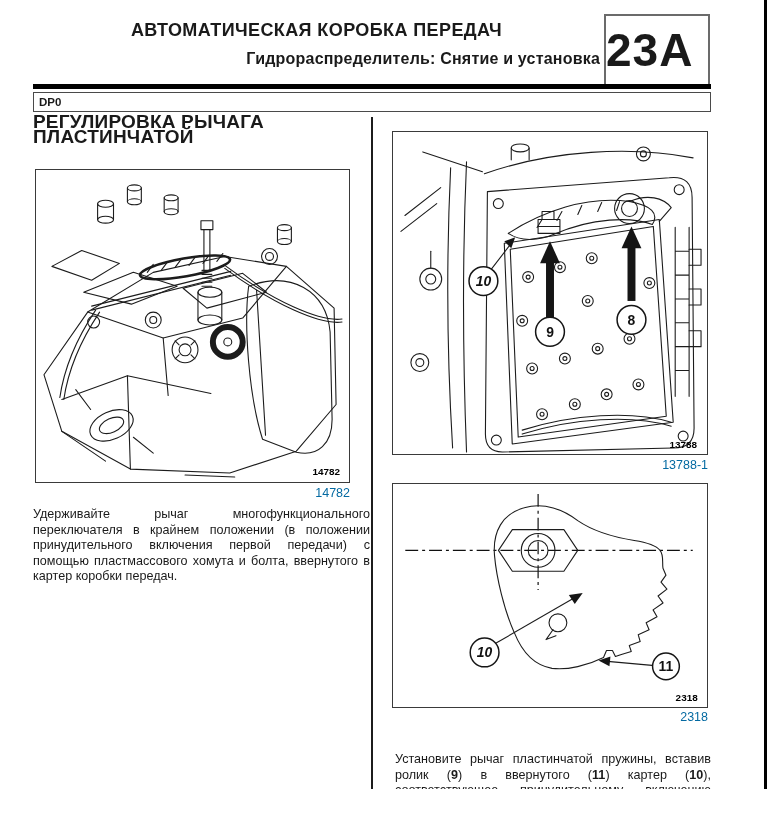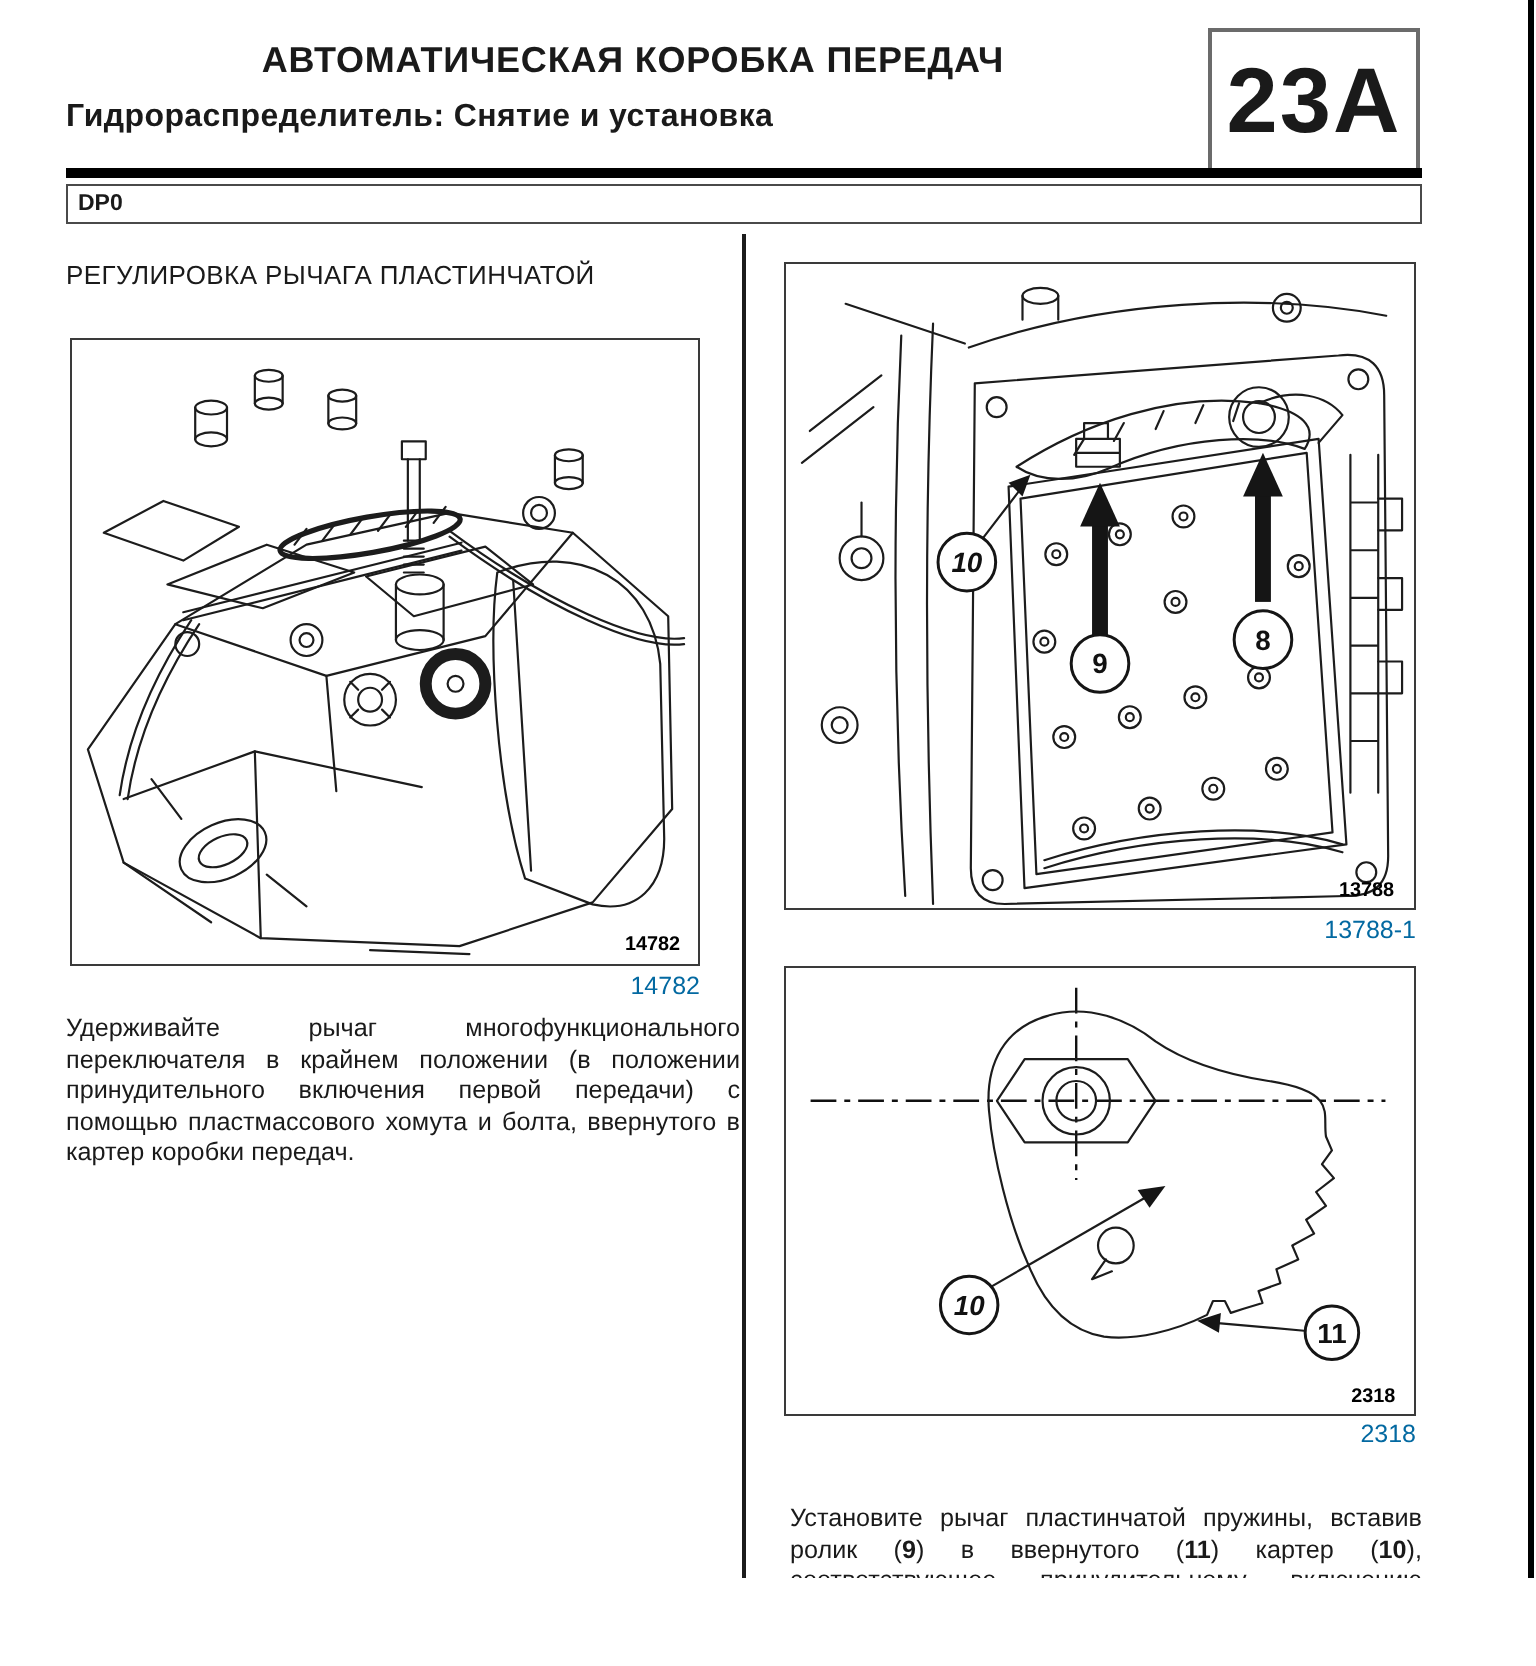--- a/index.html
+++ b/index.html
@@ -4,32 +4,32 @@
 <style>
   * { margin:0; padding:0; box-sizing:border-box; }
   html,body { background:#ffffff; }
   body { font-family:"Liberation Sans", sans-serif; color:#1a1a1a; }
   .page { position:relative; width:768px; height:789px; background:#fff; overflow:hidden; }
 
   .abs { position:absolute; }
 
   .title { left:33px; top:20px; width:567px; text-align:center;
            font-size:18px; font-weight:bold; letter-spacing:.4px; white-space:nowrap; }
-  .subtitle { left:33px; top:50px; width:567px; text-align:left;
+  .subtitle { left:33px; top:50px; width:567px; text-align:right;
               font-size:16px; font-weight:bold; letter-spacing:.2px; white-space:nowrap; }
   .code-box { left:604px; top:14px; width:106px; height:72px; border:2px solid #6b6b6b;
-              display:flex; align-items:center; justify-content:center;
+              display:flex; align-items:center; justify-content:flex-start;
               font-size:46px; font-weight:bold; letter-spacing:1px; background:#fff; }
   .rule { left:33px; top:84px; width:678px; height:5px; background:#000; }
   .dp0-bar { left:33px; top:92px; width:678px; height:20px; border:1px solid #4a4a4a;
              font-size:11.5px; padding:3px 0 0 5px;font-weight:bold; }
   .divider { left:371px; top:117px; width:2px; height:697px; background:#1c1c1c; }
   .right-border { left:764px; top:0px; width:3px; height:833px; background:#000; }
 
-  .sec-heading { left:33px; top:130px; width:330px; font-size:13px; font-weight:normal;
+  .sec-heading { left:33px; top:114px; width:330px; font-size:19px; font-weight:bold;
                  line-height:15px; letter-spacing:.2px; }
 
   .fig { border:1px solid #3a3a3a; background:#fff; }
   .figA { left:35px;  top:169px; width:315px; height:314px; }
   .figB { left:392px; top:131px; width:316px; height:324px; }
   .figC { left:392px; top:483px; width:316px; height:225px; }
   .fig svg { display:block; width:100%; height:100%; }
 
   .cap { text-align:right; font-size:12.5px; color:#0369a1; }
   .capA { left:35px;  top:486px; width:315px; }

